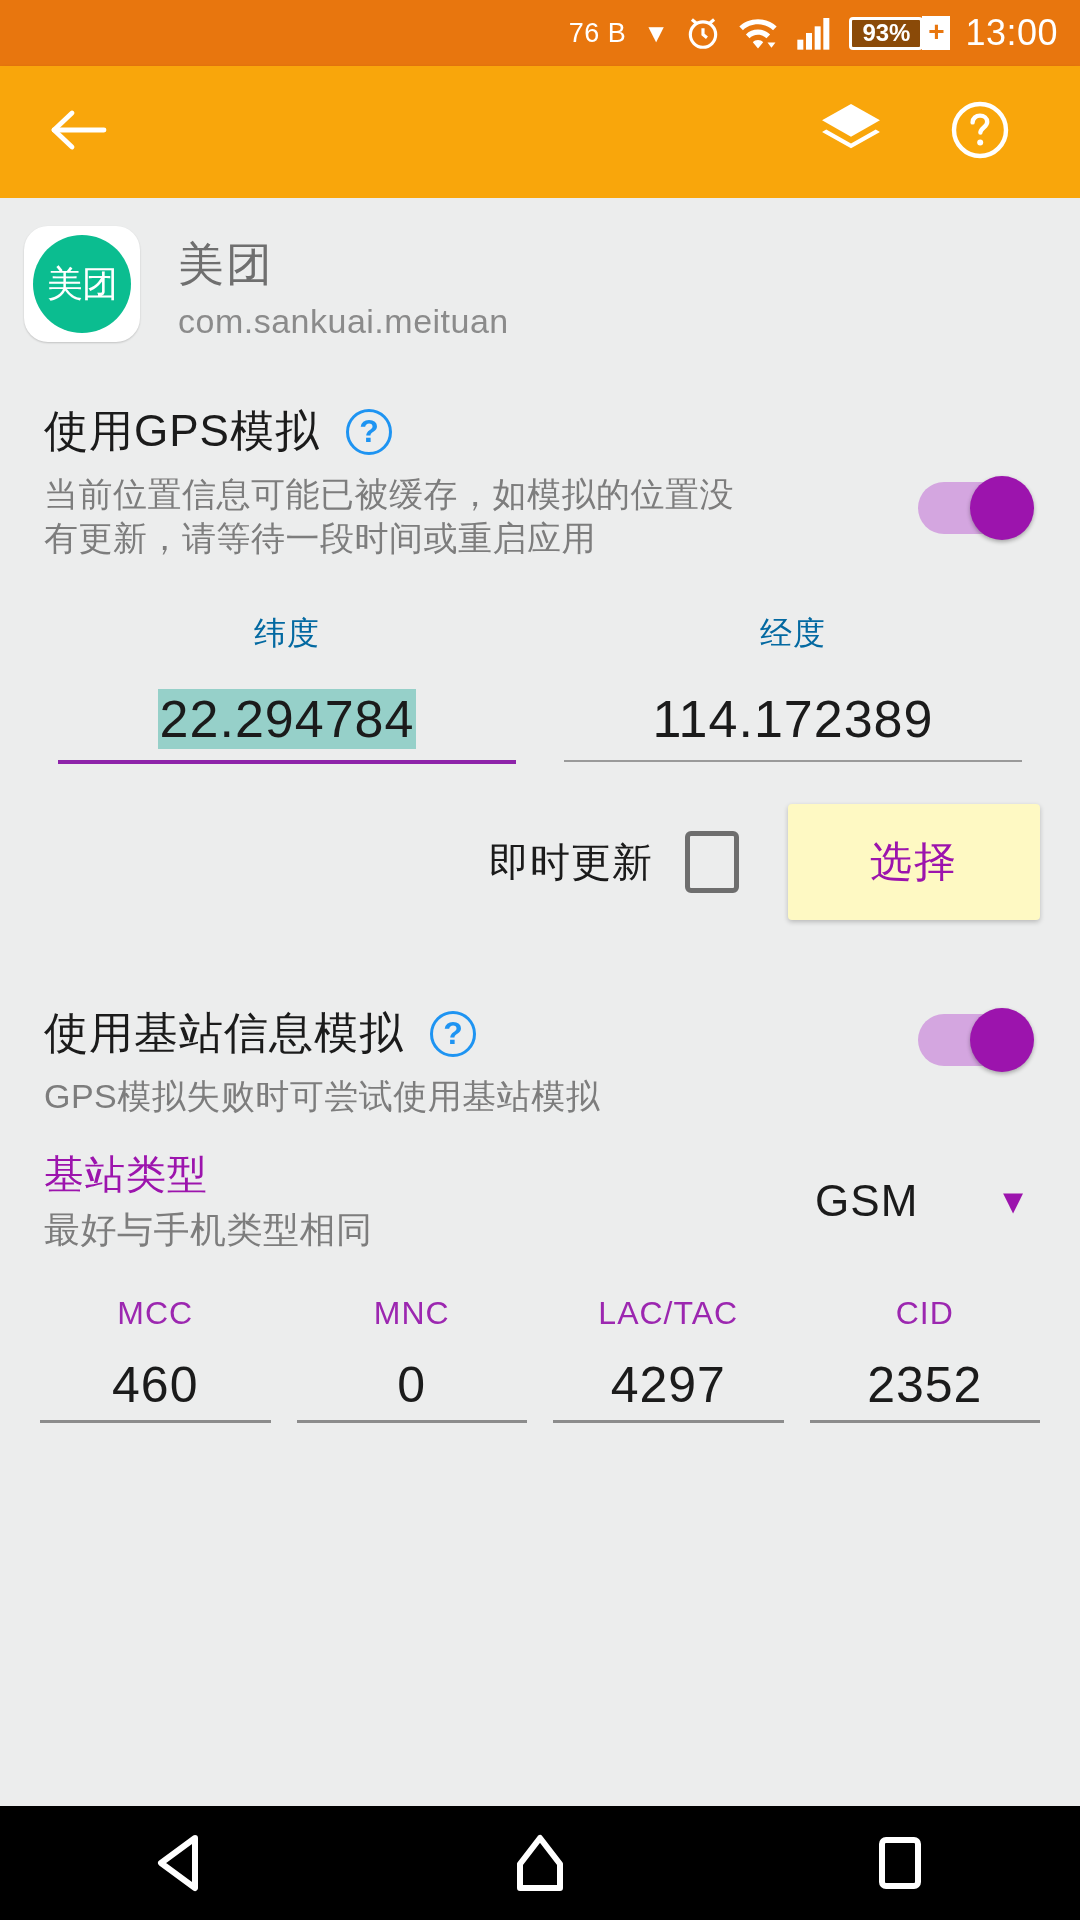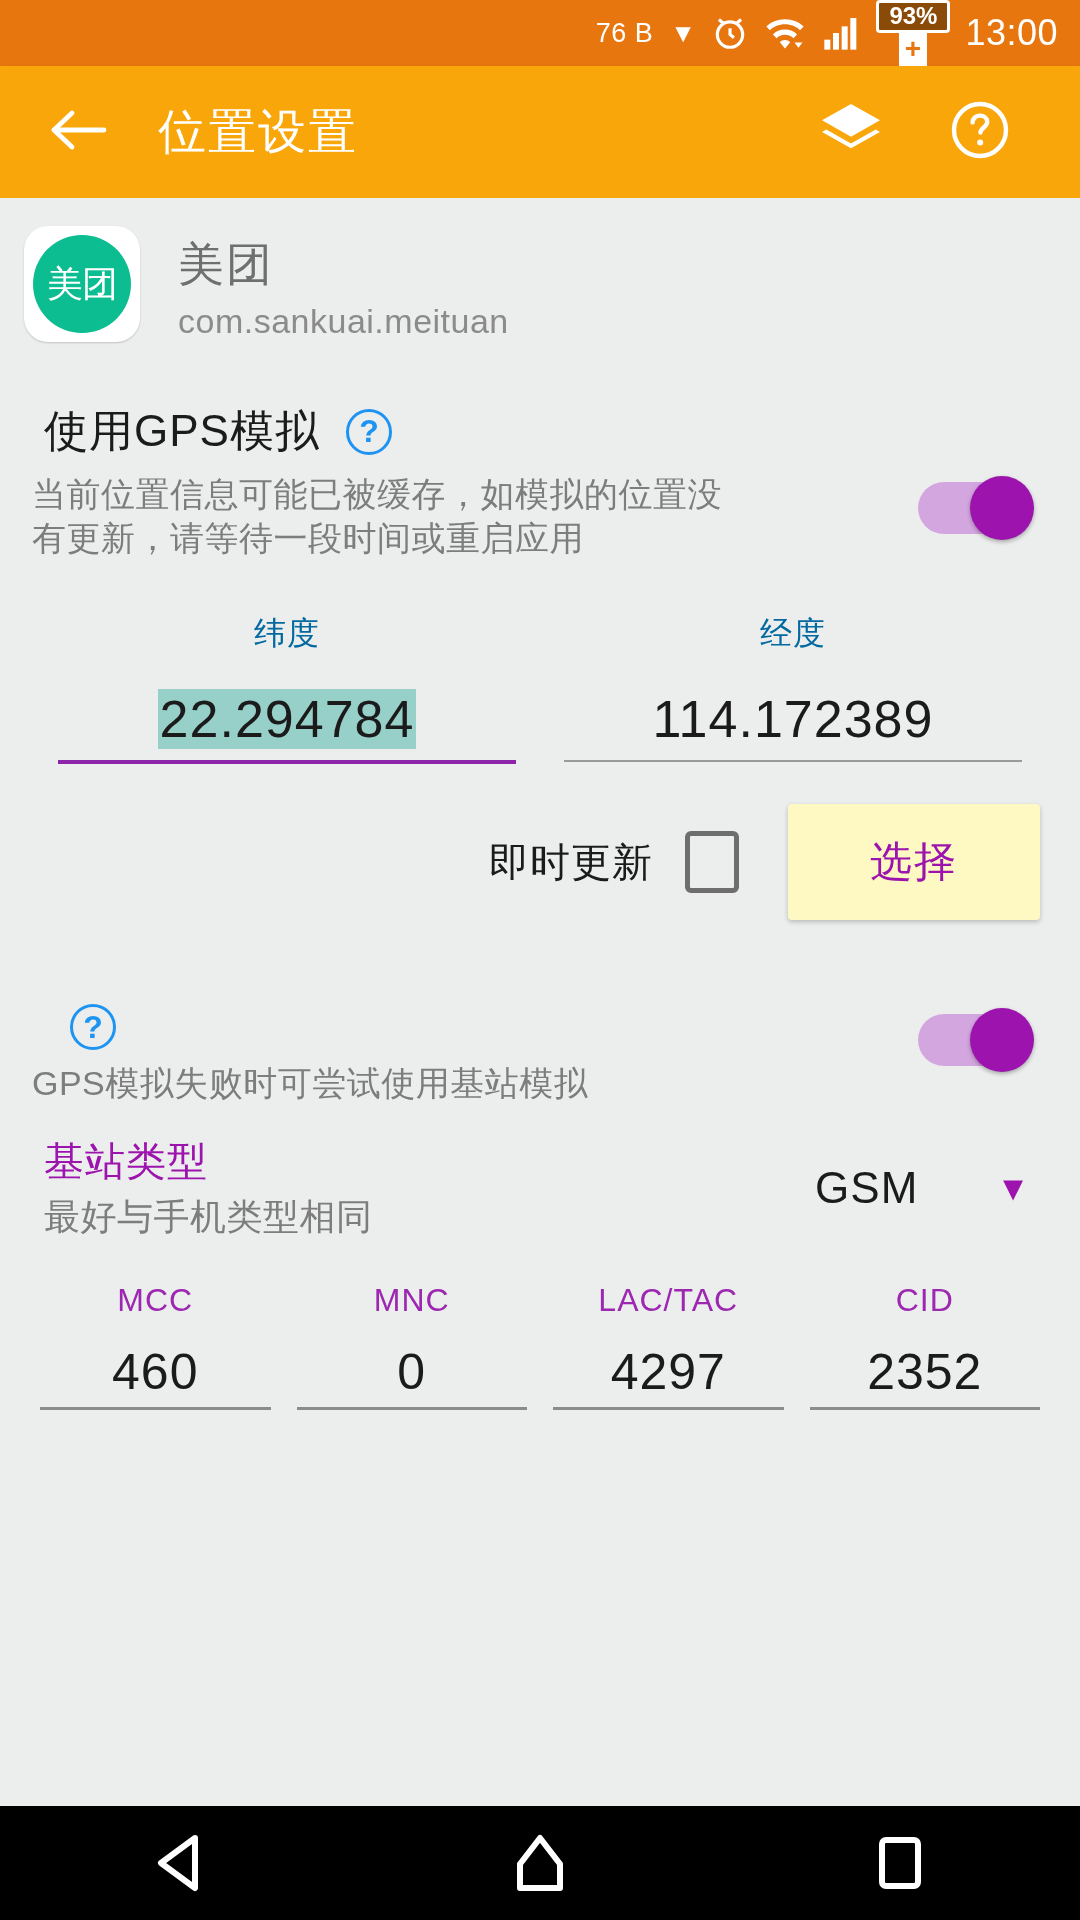--- a/index.html
+++ b/index.html
@@ -15,21 +15,21 @@
   .statusbar {
     position:absolute; top:0; left:0; width:1080px; height:66px;
     background:#e8760e;
     display:flex; align-items:center; justify-content:flex-end;
     padding-right:22px; gap:15px;
   }
   .sb-net { color:#fff; font-size:27px; letter-spacing:0.5px; display:flex; align-items:center; gap:17px; }
   .sb-net .caret { font-size:26px; line-height:1; }
   .sb-icon { display:flex; align-items:center; justify-content:center; }
   .sb-battery {
-    display:flex; align-items:center;flex-direction:column;
+    display:flex; align-items:flex-end;
   }
   .batt-body {
     border:3px solid #fff; border-radius:4px;
     background:#8a4a08;
     color:#fff; font-size:24px; font-weight:bold;
     padding:1px 5px 2px 5px; line-height:1;
     min-width:74px; text-align:center;
   }
   .batt-plus {
     width:28px; height:34px; background:#fff; color:#e8760e;
@@ -75,21 +75,21 @@
   .sec-title-row { display:flex; align-items:center; padding-left:44px; }
   .sec-title { font-size:44px; color:#1b1b1b; letter-spacing:1px; }
   .help-icon {
     width:46px; height:46px; border-radius:50%; border:3.5px solid #1e94f2;
     color:#1e94f2; font-size:32px; font-weight:bold;
     display:flex; align-items:center; justify-content:center;
     margin-left:26px; flex:none; cursor:pointer;
   }
   .sec-desc {
     font-size:34px; color:#7d7d7d; line-height:1.28;
-    padding-left:32px; margin-top:12px; max-width:740px; letter-spacing:0.5px;
+    padding-left:44px; margin-top:12px; max-width:740px; letter-spacing:0.5px;
   }
 
   
   .switch {
     position:absolute; right:42px;
     width:120px; height:56px;
     display:flex; align-items:center;
   }
   .switch .track {
     position:absolute; left:0; width:96px; height:52px; border-radius:26px;
@@ -196,21 +196,20 @@
     <span class="sb-time">13:00</span>
   </div>
 
   <div class="appbar">
     <span class="back">
       <svg width="60" height="46" viewBox="0 0 30 23" fill="none" stroke="#fff" stroke-width="2.4" stroke-linecap="round" stroke-linejoin="round">
         <path d="M28 11.5H3"></path>
           <path d="M12 3L3 11.5L12 20"></path>
       </svg>
     </span>
-    <span class="title">位置设置</span>
     <div class="actions">
       <span>
         <svg width="62" height="56" viewBox="0 0 32 29" fill="#fff">
           <path d="M16 1L31 9.5L16 18L1 9.5z"></path>
           <path d="M16 21.5L3.2 14.3L1 15.5L16 24L31 15.5l-2.2-1.2z"></path>
         </svg>
       </span>
       <span>
         <svg width="60" height="60" viewBox="0 0 30 30" fill="none" stroke="#fff" stroke-width="2.2">
           <circle cx="15" cy="15" r="13"></circle>
@@ -265,20 +264,21 @@
         <span class="update-label">即时更新</span>
         <span class="checkbox"></span>
         <span class="select-btn">
           <span>选择</span>
         </span>
       </div>
     </div>
 
     <div class="sec" style="margin-top:84px;">
       <div class="sec-title-row">
+        <span class="sec-title">使用基站信息模拟</span>
         <span class="help-icon">?</span>
       </div>
       <div class="sec-desc">GPS模拟失败时可尝试使用基站模拟</div>
       <div class="switch" style="top:8px;">
         <span class="track"></span>
         <span class="thumb"></span>
       </div>
 
       <div class="bs-type-row">
         <div class="bs-type-left">

